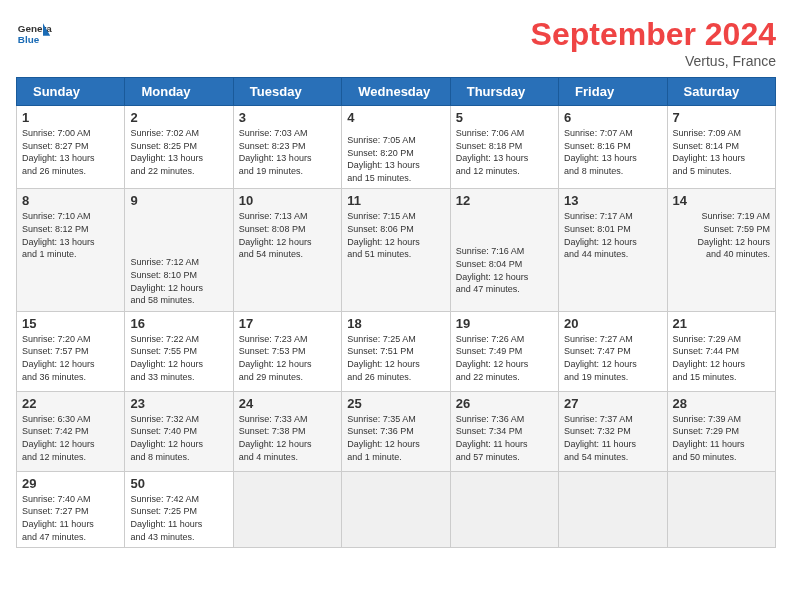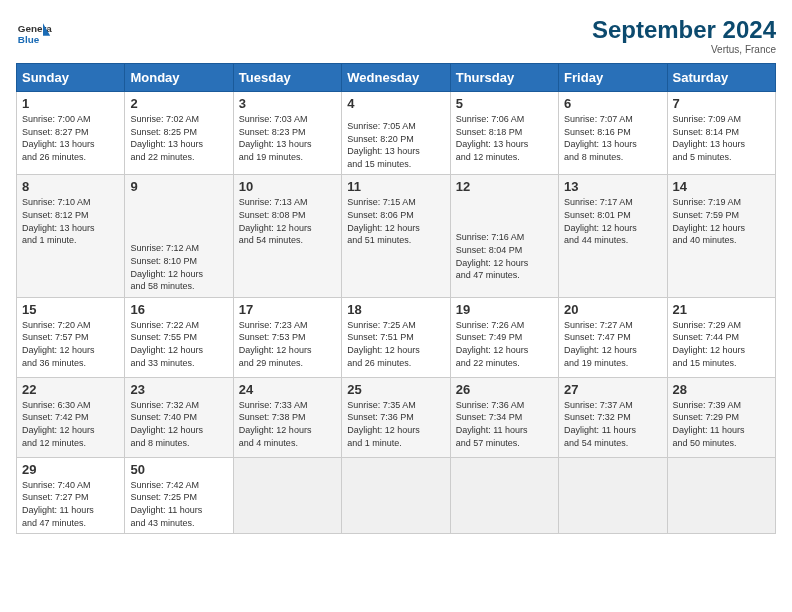--- a/index.html
+++ b/index.html
@@ -22,39 +22,39 @@
       gap: 4px;
     }
     .logo-icon {
       width: 36px;
       height: 36px;
     }
     .title-area {
       text-align: right;
     }
     .month-title {
-      font-size: 24px;
+      font-size: 32px;
       font-weight: bold;
-      color: #0c4a6e;
+      color: #ef4444;
     }
     .location-title {
-      font-size: 10px;
+      font-size: 14px;
       color: #555;
     }
     table {
       width: 100%;
       border-collapse: collapse;
       table-layout: fixed;
     }
     thead tr th {
       background-color: #2970b8;
       color: #fff;
       font-size: 13px;
       font-weight: bold;
-      padding: 6px 5px;
+      padding: 6px 16px;
       text-align: left;
       border: 1px solid #1a5a9a;
     }
     tbody tr td {
       vertical-align: top;
       padding: 4px 5px;
       border: 1px solid #ccc;
       font-size: 9.5px;
       color: #333;
       height: 80px;
@@ -200,21 +200,21 @@
         </td>
         <td>
           <span class="day-number">13</span>
           <div class="day-info" style="white-space: pre-line;">Sunrise: 7:17 AM
 Sunset: 8:01 PM
 Daylight: 12 hours
 and 44 minutes.</div>
         </td>
         <td>
           <span class="day-number">14</span>
-          <div class="day-info" style="white-space: pre-line;">Sunrise: 7:19 AM
+          <div class="day-info" style="white-space: pre-line; text-align: right;">Sunrise: 7:19 AM
 Sunset: 7:59 PM
 Daylight: 12 hours
 and 40 minutes.</div>
         </td>
       </tr>
       <tr>
         <td>
           <span class="day-number">15</span>
           <div class="day-info" style="white-space: pre-line;">Sunrise: 7:20 AM
 Sunset: 7:57 PM

